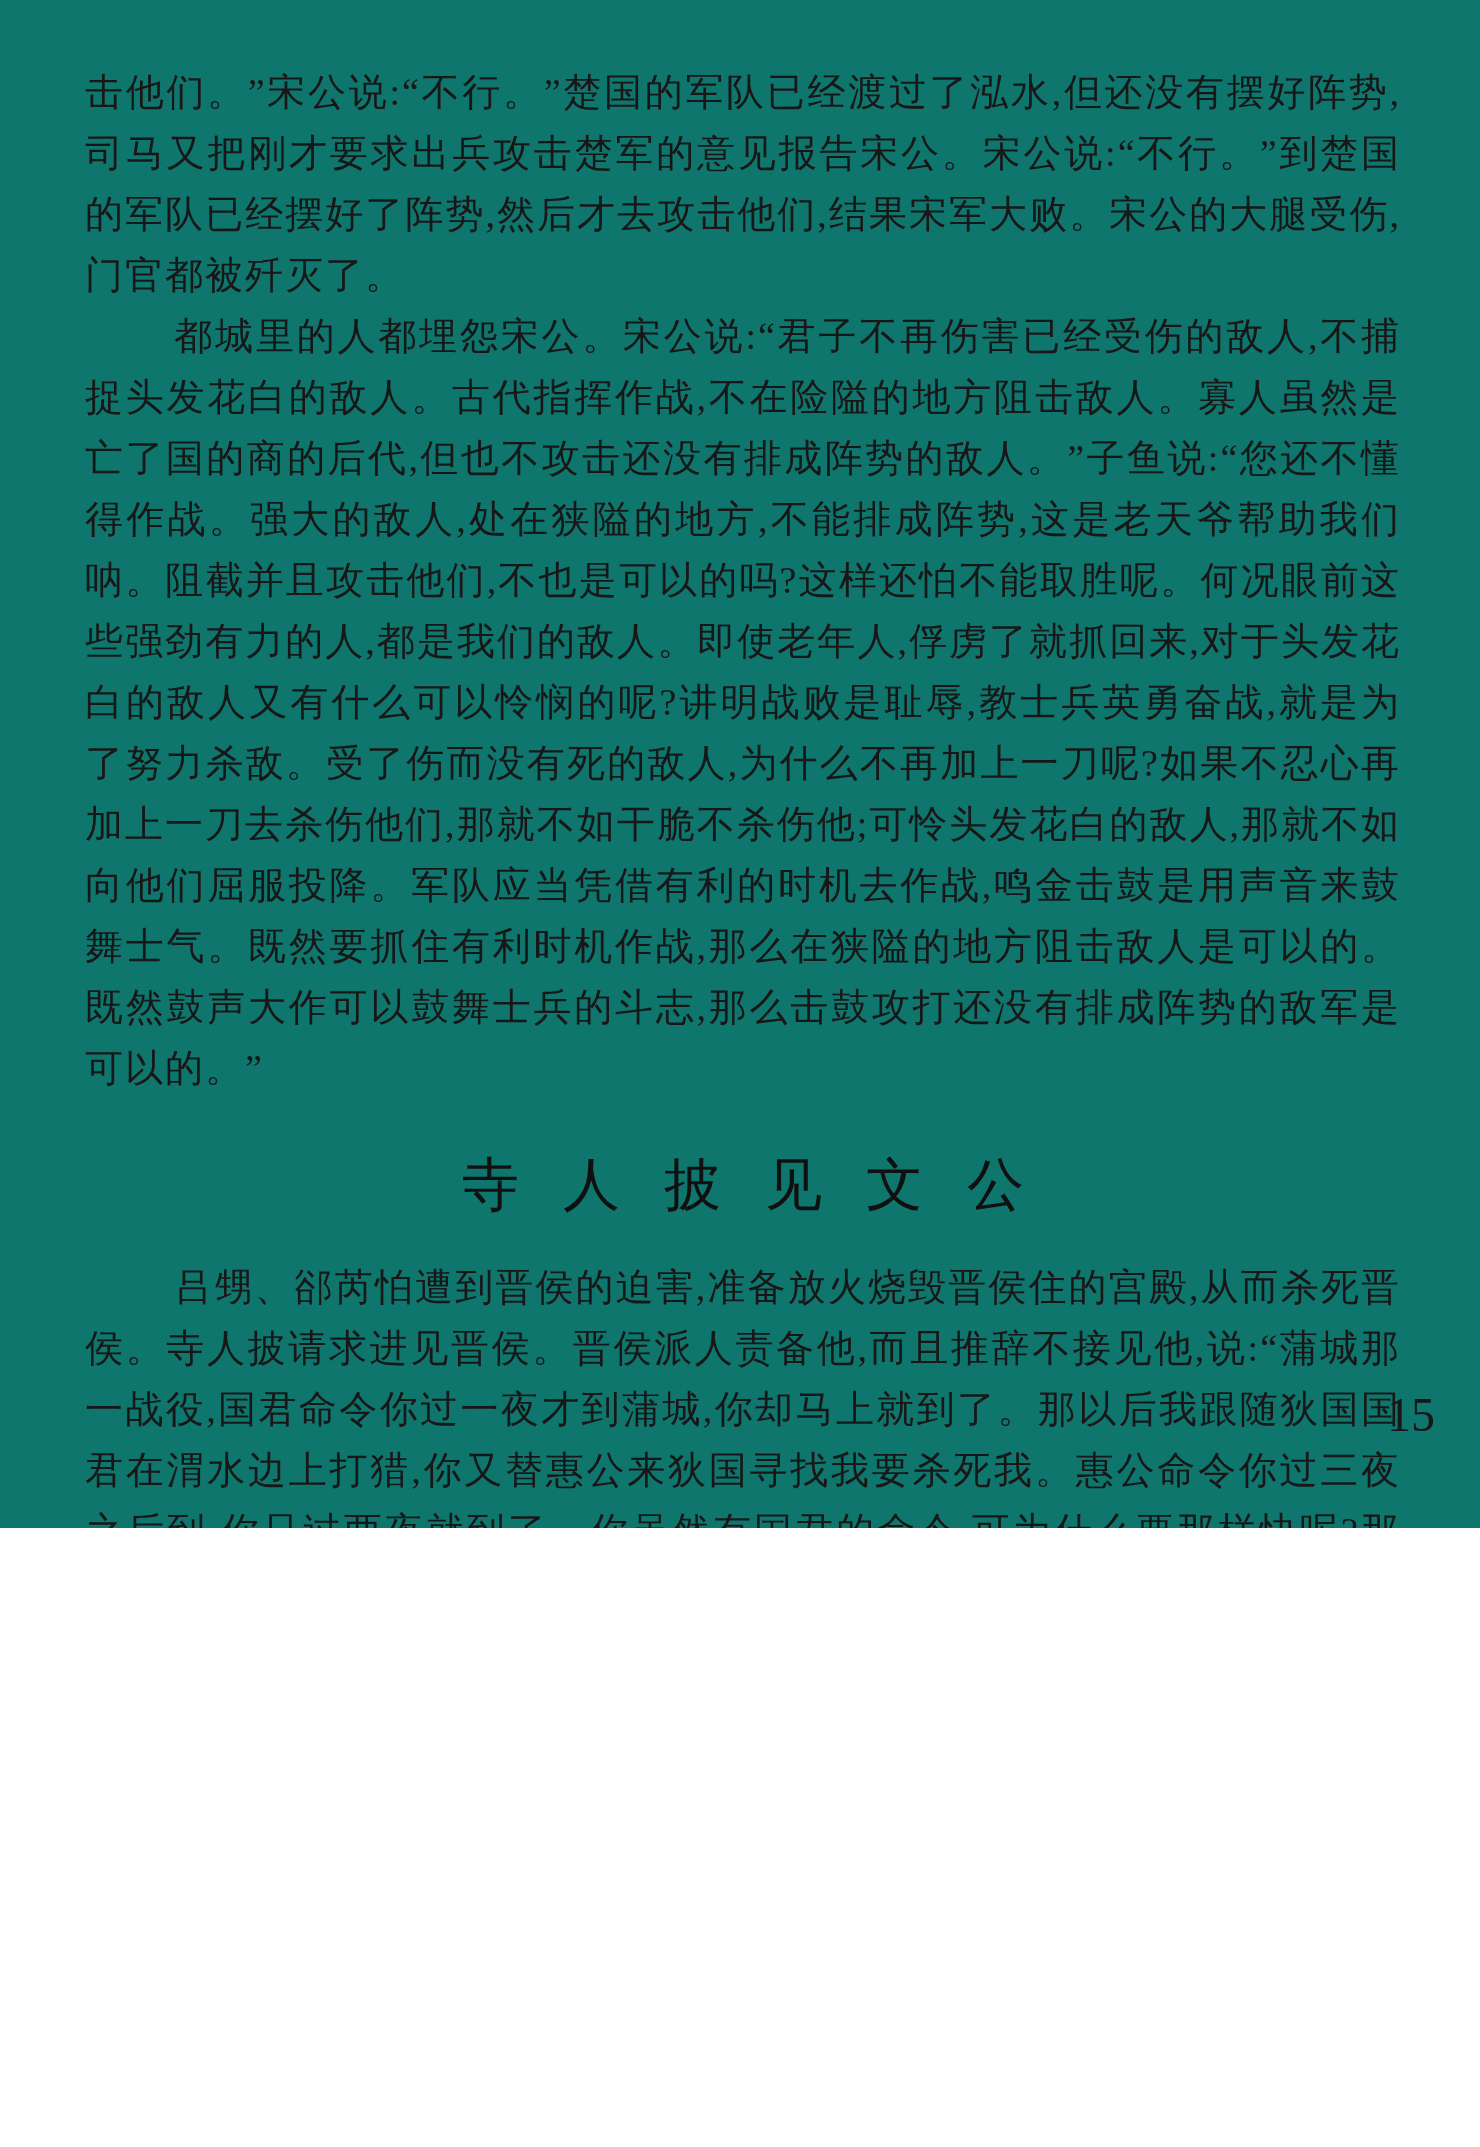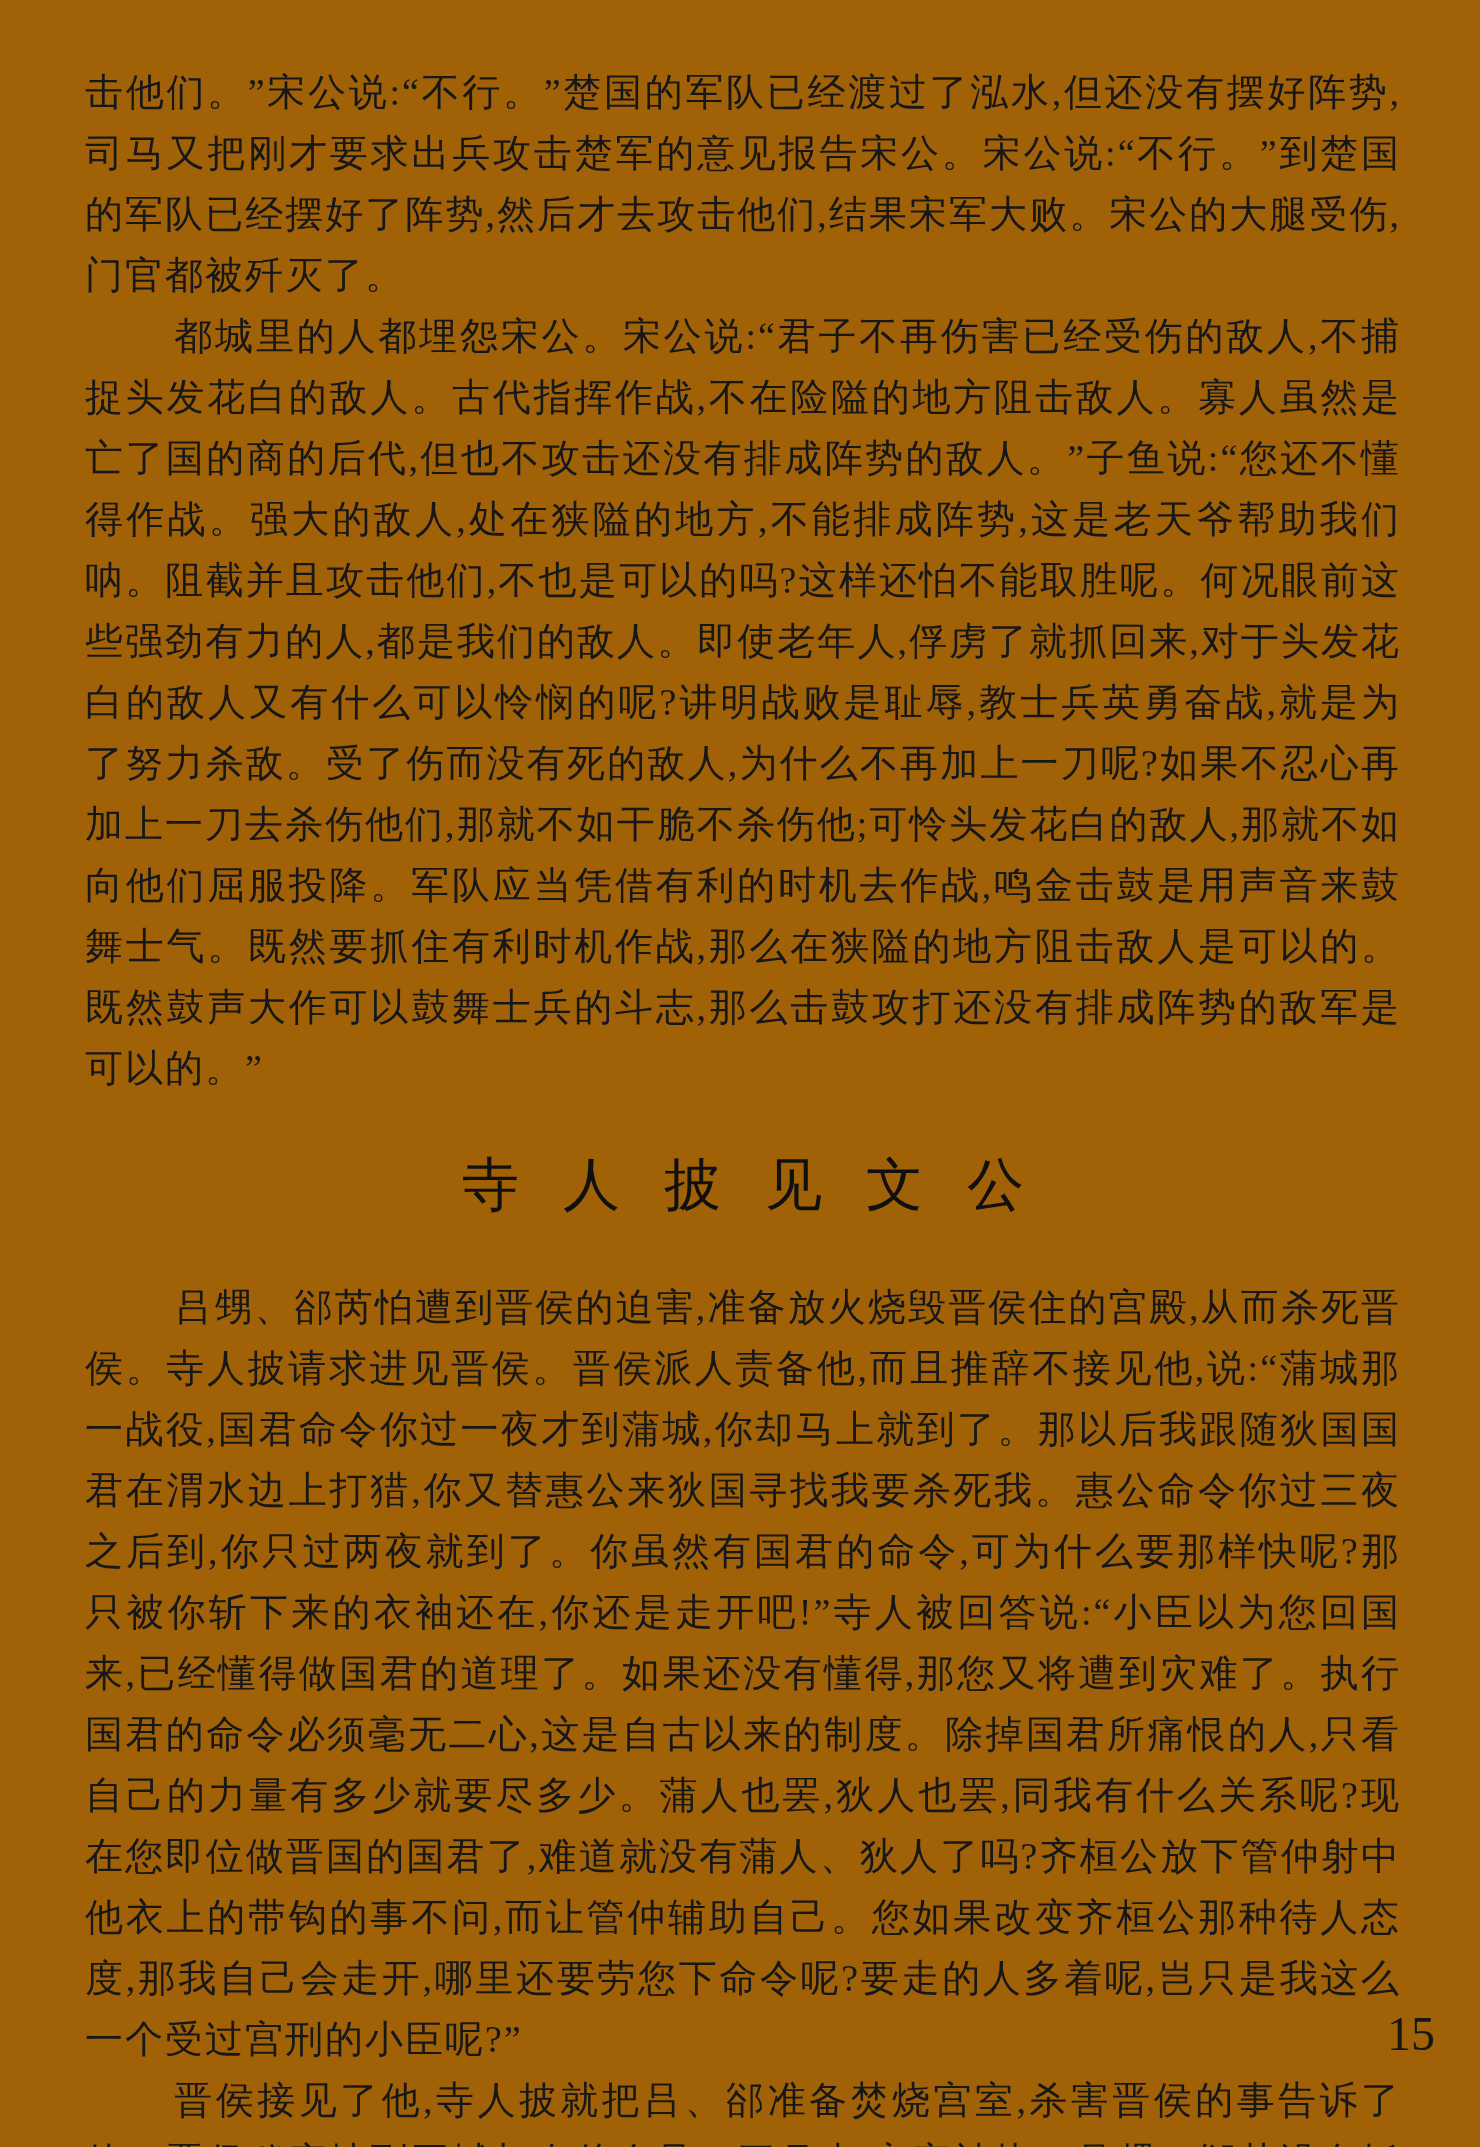--- a/index.html
+++ b/index.html
@@ -8,22 +8,22 @@
     background: #ffffff;
   }
   body {
     width: 1480px;
     height: 2147px;
     position: relative;
   }
   .page {
     position: relative;
     width: 1480px;
-    height: 2147px;
-    background: #a16207;
+    height: 1528px;
+    background: #0f766e;
     overflow: hidden;
   }
   .text-block {
     position: absolute;
     left: 85px;
     top: 62px;
     width: 1316px;
   }
   .para {
     font-family: "Liberation Serif", "DejaVu Serif", serif;
@@ -41,21 +41,21 @@
   }
   .chapter-title {
     font-family: "Liberation Serif", "DejaVu Serif", serif;
     font-size: 57px;
     font-weight: 500;
     color: #101010;
     text-align: center;
     letter-spacing: 44px;
     padding-left: 44px;
     line-height: 72px;
-    margin: 50px 0 56px 0;
+    margin: 50px 0 36px 0;
   }
   .page-number {
     position: absolute;
     right: 45px;
     bottom: 86px;
     font-family: "Liberation Serif", "DejaVu Serif", serif;
     font-size: 48px;
     color: #171717;
   }
 </style>

